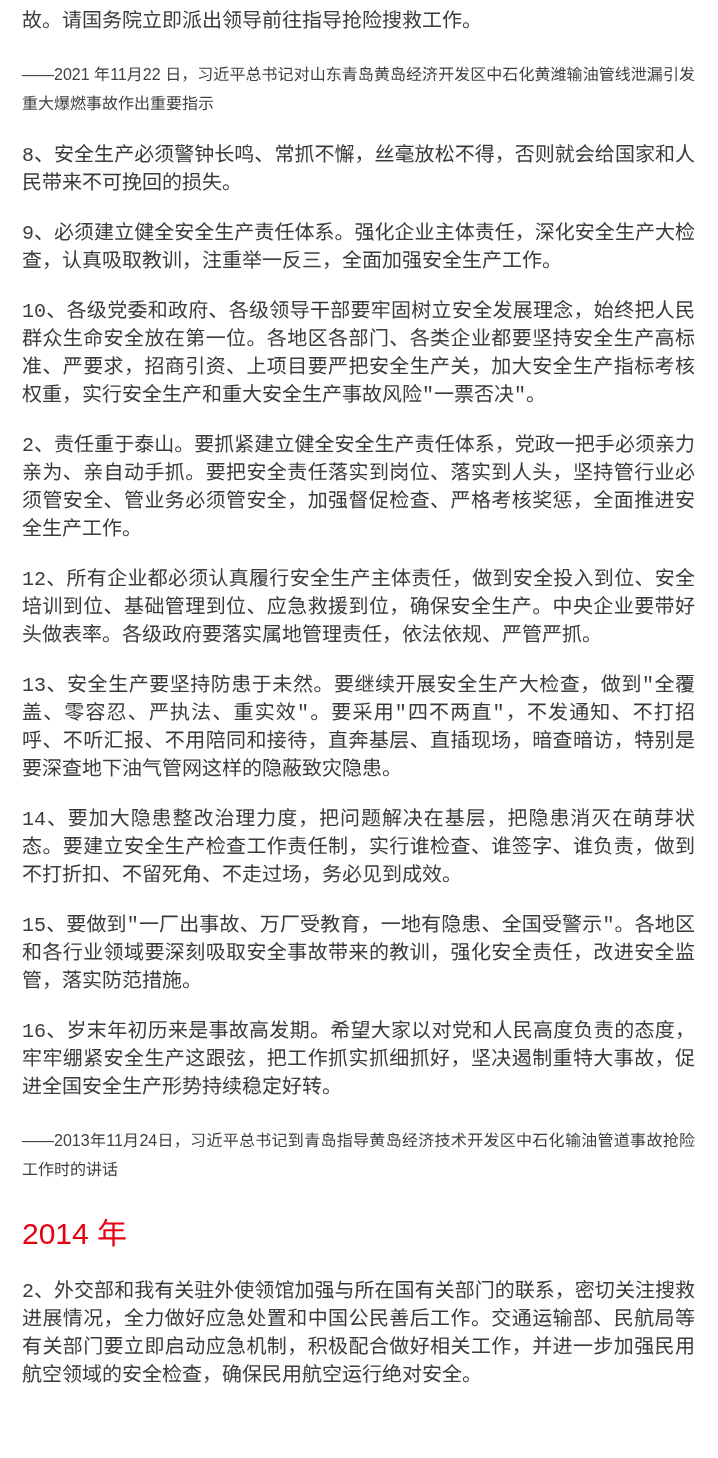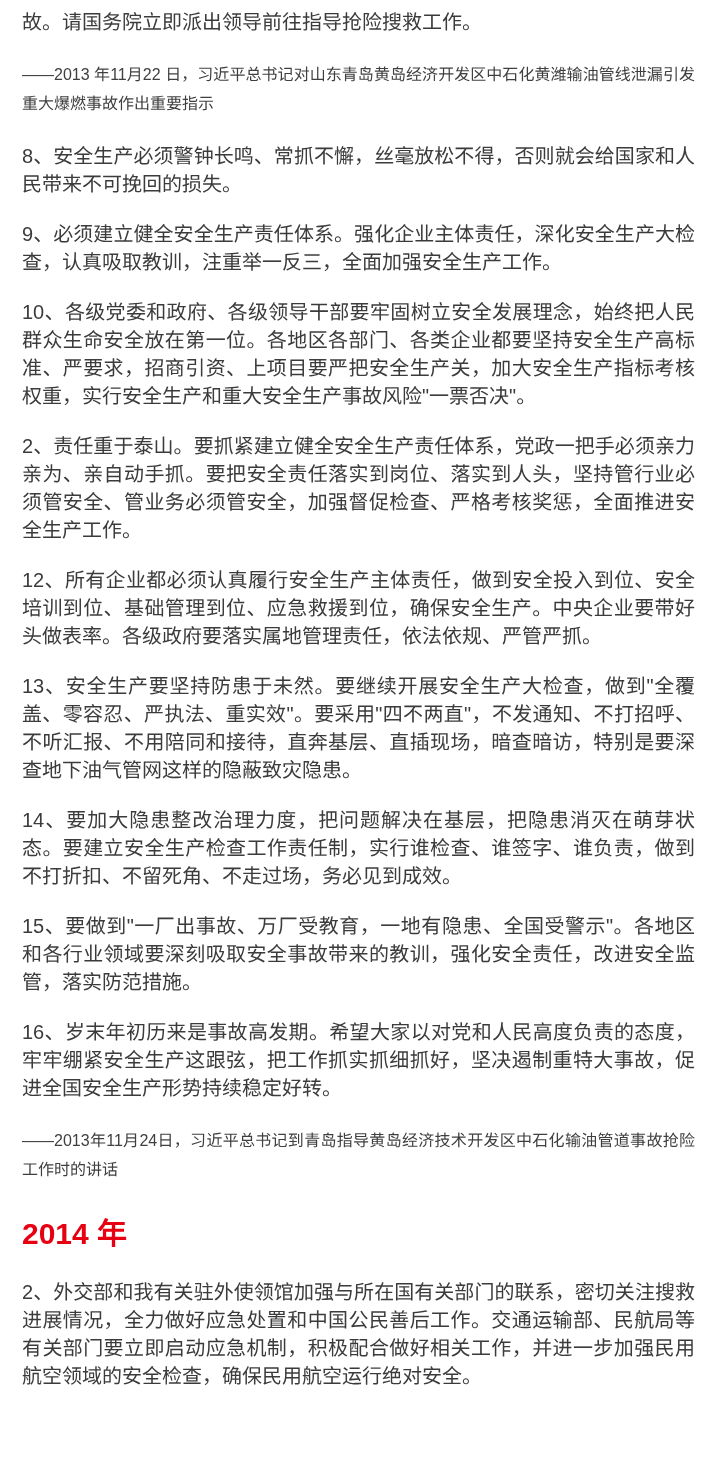--- a/index.html
+++ b/index.html
@@ -15,45 +15,46 @@
     padding: 8px 23px 10px 22px;
     overflow: hidden;
   }
   .para {
     font-size: 20px;
     line-height: 28px;
     color: #3b3b3b;
     text-align: justify;
     margin: 22px 0;
     word-break: break-all;
+    font-family: Liberation Mono, monospace;
   }
   .para:first-child { margin-top: 0; }
   .citation {
     font-size: 16px;
     line-height: 29px;
     color: #3f3f3f;
     text-align: justify;
     margin: 24px 0;
     word-break: break-all;
   }
   .year-heading {
     font-size: 30px;
-    font-weight: bold;
+    font-weight: normal;
     line-height: 40px;
     color: #e60012;
     margin: 30px 0 24px 0;
   }
 </style>
 </head>
 <body>
 
 <main class="page">
   <div id="article-content">
       <p class="para">故。请国务院立即派出领导前往指导抢险搜救工作。</p>
-      <p class="citation">——2013 年11月22 日，习近平总书记对山东青岛黄岛经济开发区中石化黄潍输油管线泄漏引发重大爆燃事故作出重要指示</p>
+      <p class="citation">——2021 年11月22 日，习近平总书记对山东青岛黄岛经济开发区中石化黄潍输油管线泄漏引发重大爆燃事故作出重要指示</p>
       <p class="para">8、安全生产必须警钟长鸣、常抓不懈，丝毫放松不得，否则就会给国家和人民带来不可挽回的损失。</p>
       <p class="para">9、必须建立健全安全生产责任体系。强化企业主体责任，深化安全生产大检查，认真吸取教训，注重举一反三，全面加强安全生产工作。</p>
       <p class="para">10、各级党委和政府、各级领导干部要牢固树立安全发展理念，始终把人民群众生命安全放在第一位。各地区各部门、各类企业都要坚持安全生产高标准、严要求，招商引资、上项目要严把安全生产关，加大安全生产指标考核权重，实行安全生产和重大安全生产事故风险"一票否决"。</p>
       <p class="para">2、责任重于泰山。要抓紧建立健全安全生产责任体系，党政一把手必须亲力亲为、亲自动手抓。要把安全责任落实到岗位、落实到人头，坚持管行业必须管安全、管业务必须管安全，加强督促检查、严格考核奖惩，全面推进安全生产工作。</p>
       <p class="para">12、所有企业都必须认真履行安全生产主体责任，做到安全投入到位、安全培训到位、基础管理到位、应急救援到位，确保安全生产。中央企业要带好头做表率。各级政府要落实属地管理责任，依法依规、严管严抓。</p>
       <p class="para">13、安全生产要坚持防患于未然。要继续开展安全生产大检查，做到"全覆盖、零容忍、严执法、重实效"。要采用"四不两直"，不发通知、不打招呼、不听汇报、不用陪同和接待，直奔基层、直插现场，暗查暗访，特别是要深查地下油气管网这样的隐蔽致灾隐患。</p>
       <p class="para">14、要加大隐患整改治理力度，把问题解决在基层，把隐患消灭在萌芽状态。要建立安全生产检查工作责任制，实行谁检查、谁签字、谁负责，做到不打折扣、不留死角、不走过场，务必见到成效。</p>
       <p class="para">15、要做到"一厂出事故、万厂受教育，一地有隐患、全国受警示"。各地区和各行业领域要深刻吸取安全事故带来的教训，强化安全责任，改进安全监管，落实防范措施。</p>
       <p class="para">16、岁末年初历来是事故高发期。希望大家以对党和人民高度负责的态度，牢牢绷紧安全生产这跟弦，把工作抓实抓细抓好，坚决遏制重特大事故，促进全国安全生产形势持续稳定好转。</p>
       <p class="citation">——2013年11月24日，习近平总书记到青岛指导黄岛经济技术开发区中石化输油管道事故抢险工作时的讲话</p>

